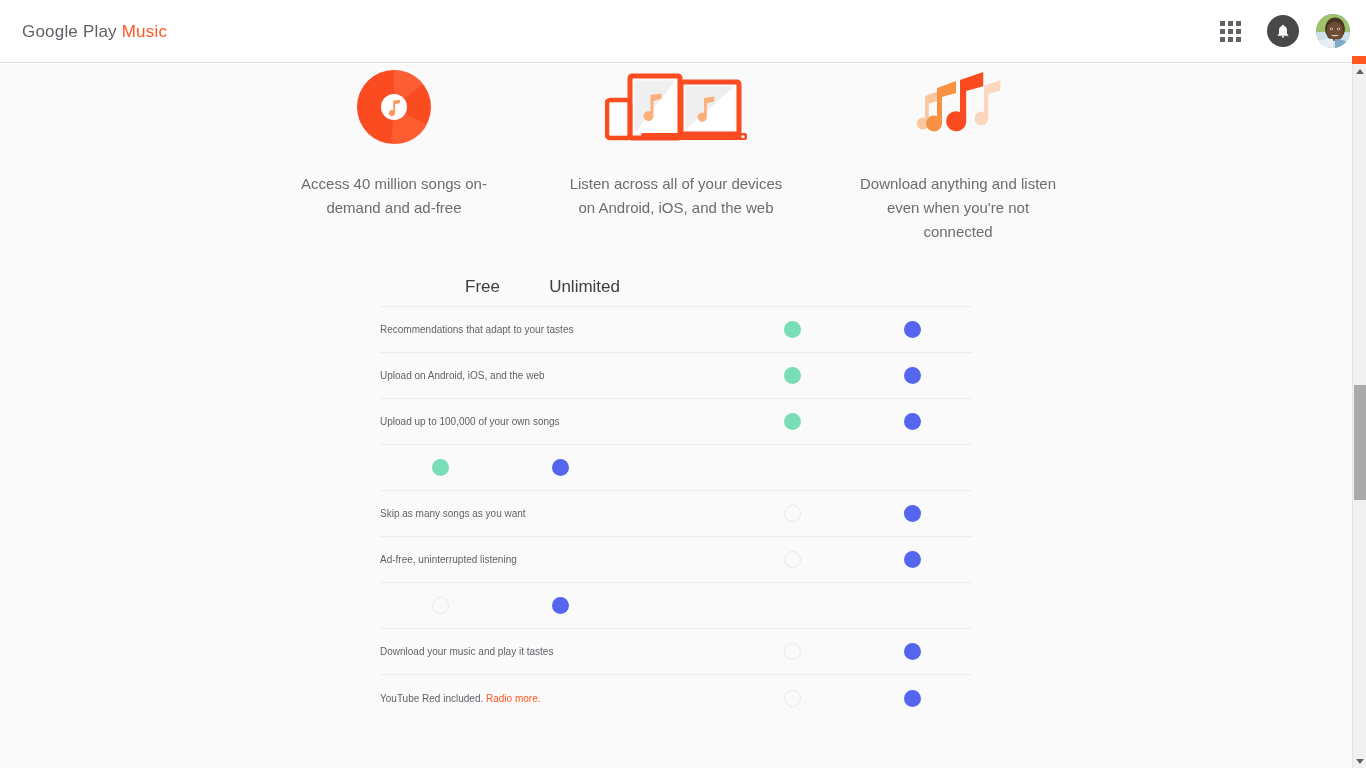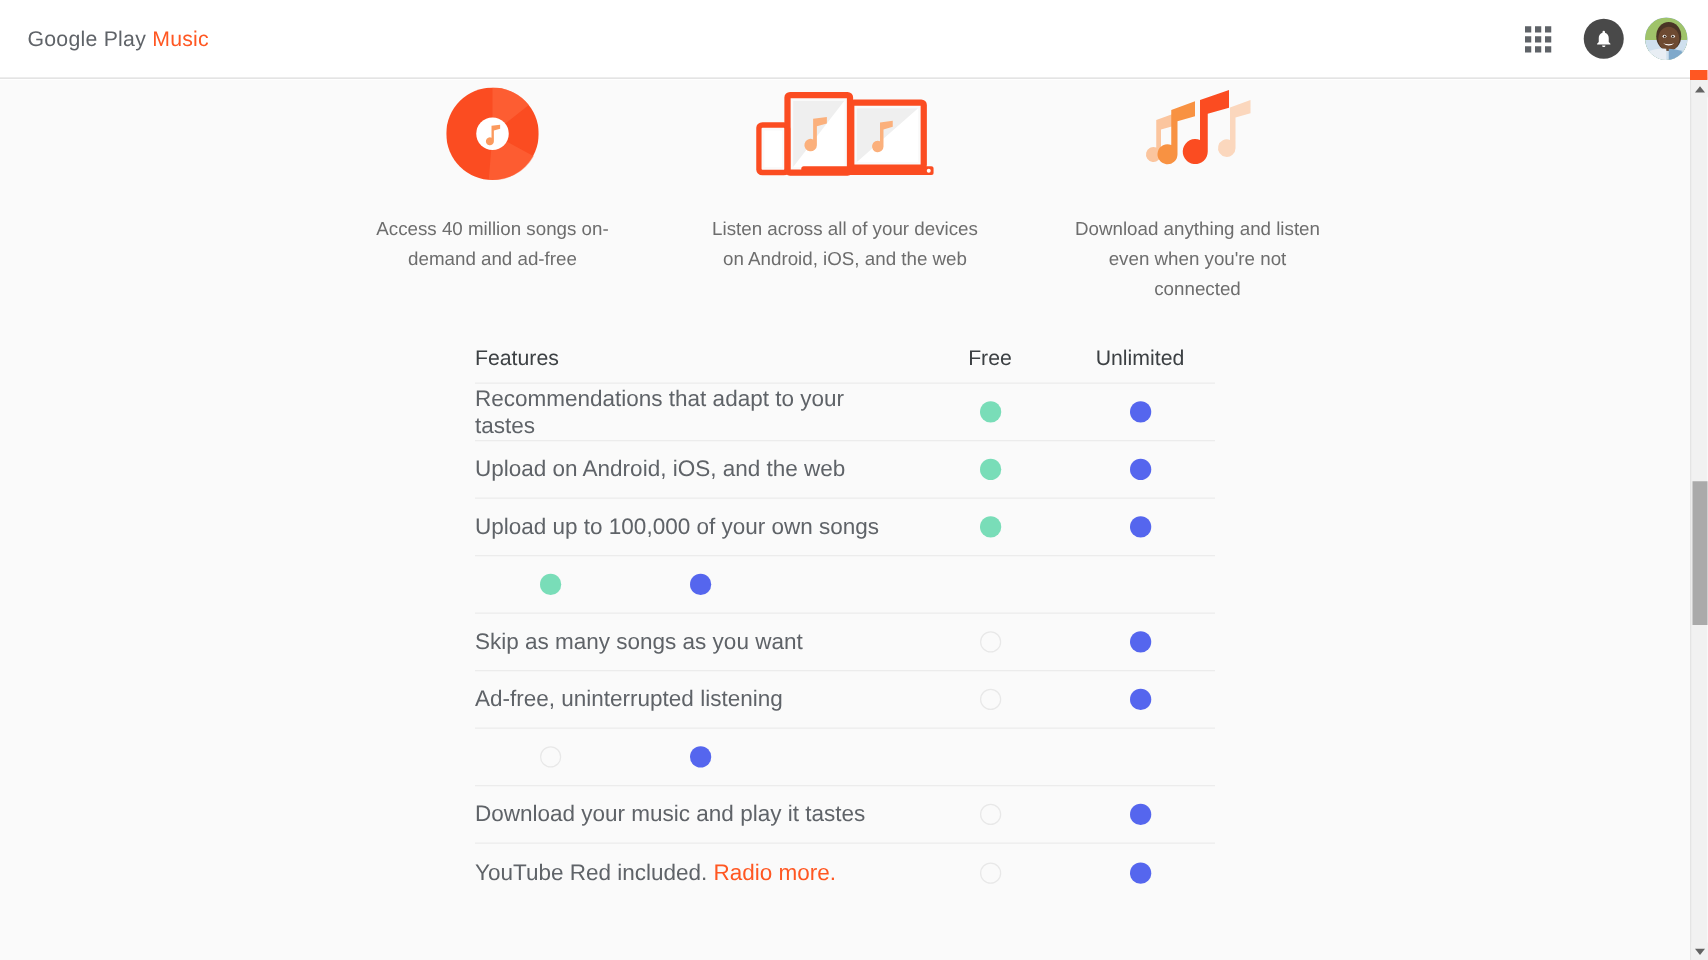--- a/index.html
+++ b/index.html
@@ -136,36 +136,36 @@
     border-bottom: 1px solid #ececec;
   }
   .t-head .th-features {
     flex: 1;
     font-size: 17px;
     color: #3c4043;
     padding-bottom: 9px;
   }
   .t-head .th-col {
     width: 120px;
-    text-align: center;
+    text-align: right;
     font-size: 17px;
     color: #3c4043;
     padding-bottom: 9px;
   }
 
   .t-row {
     display: flex;
     align-items: center;
     height: 46px;
     border-bottom: 1px solid #ececec;
   }
   .t-row:last-child { border-bottom: none; }
   .t-row .cell-label {
     flex: 1;
-    font-size: 18px;
+    font-size: 10px;
     color: #5f6368;
     padding-right: 10px;
   }
   .t-row .cell-label a {
     color: #ff5722;
     text-decoration: none;
   }
   .t-row .cell-mark {
     width: 120px;
     display: flex;
@@ -345,21 +345,20 @@
         </svg>
       </div>
       <div class="promo-text">Download anything and listen even when you're not connected</div>
     </div>
 
   </div>
 
   <div class="table">
 
     <div class="t-head">
-      <div class="th-features">Features</div>
       <div class="th-col">Free</div>
       <div class="th-col">Unlimited</div>
     </div>
 
     <div id="rows-host">
         <div class="t-row">
           <div class="cell-label"><span>Recommendations that adapt to your tastes</span></div>
           <div class="cell-mark">
             <span class="dot green"></span>
           </div>

